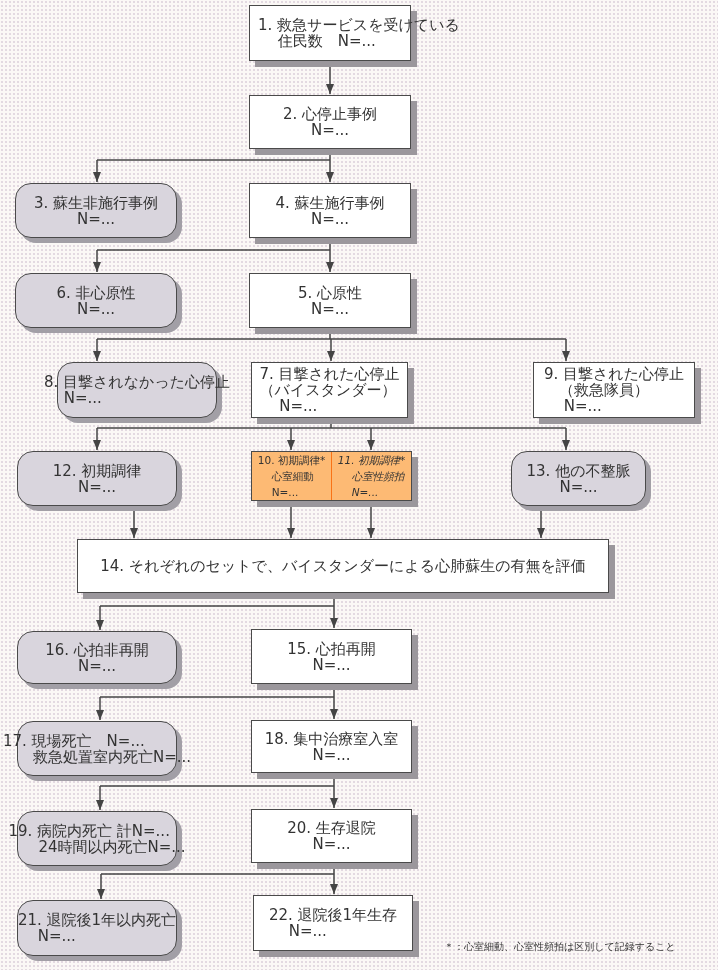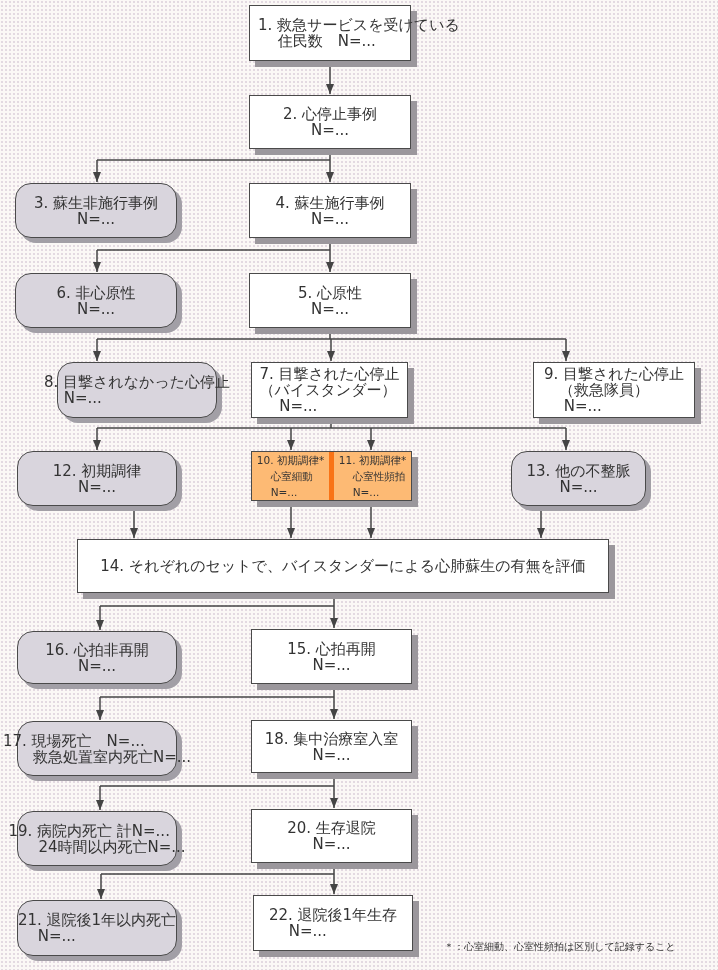--- a/index.html
+++ b/index.html
@@ -18,21 +18,21 @@
     display: flex; align-items: center; justify-content: center;
   }
   .node.rect { background: #ffffff; box-shadow: 6px 6px 0 #9b979c; }
   .node.round { background: #d9d5dd; border-radius: 16px; box-shadow: 5px 5px 0 #a29fa6; }
   .node .txt { white-space: pre; text-align: left; }
   .node .txt.c { text-align: center; }
   svg.conn { position: absolute; left: 0; top: 0; pointer-events: none; }
   .footnote { position: absolute; left: 444px; top: 940px; font-size: 10px; color: #333; white-space: nowrap; }
   .split { position: absolute; box-sizing: border-box; border: 1px solid #4a4a4a; background:#fdba74; box-shadow: 6px 6px 0 #9b979c; display:flex; }
   .split .half { flex: 1; font-size: 11px; line-height: 16px; display:flex; align-items:center; justify-content:center; }
-  .split .half + .half { border-left: 5px solid #f97316; }
+  .split .half + .half { border-left: 1px solid #f97316; font-style: italic; }
 </style>
 </head>
 <body>
 
 <svg class="conn" width="718" height="970">
   <defs>
     <marker id="ah" markerWidth="8" markerHeight="10" refX="4" refY="9" orient="auto-start-reverse" markerUnits="userSpaceOnUse">
       <path d="M0,0 L8,0 L4,10 Z" fill="#444"></path>
     </marker>
   </defs>

